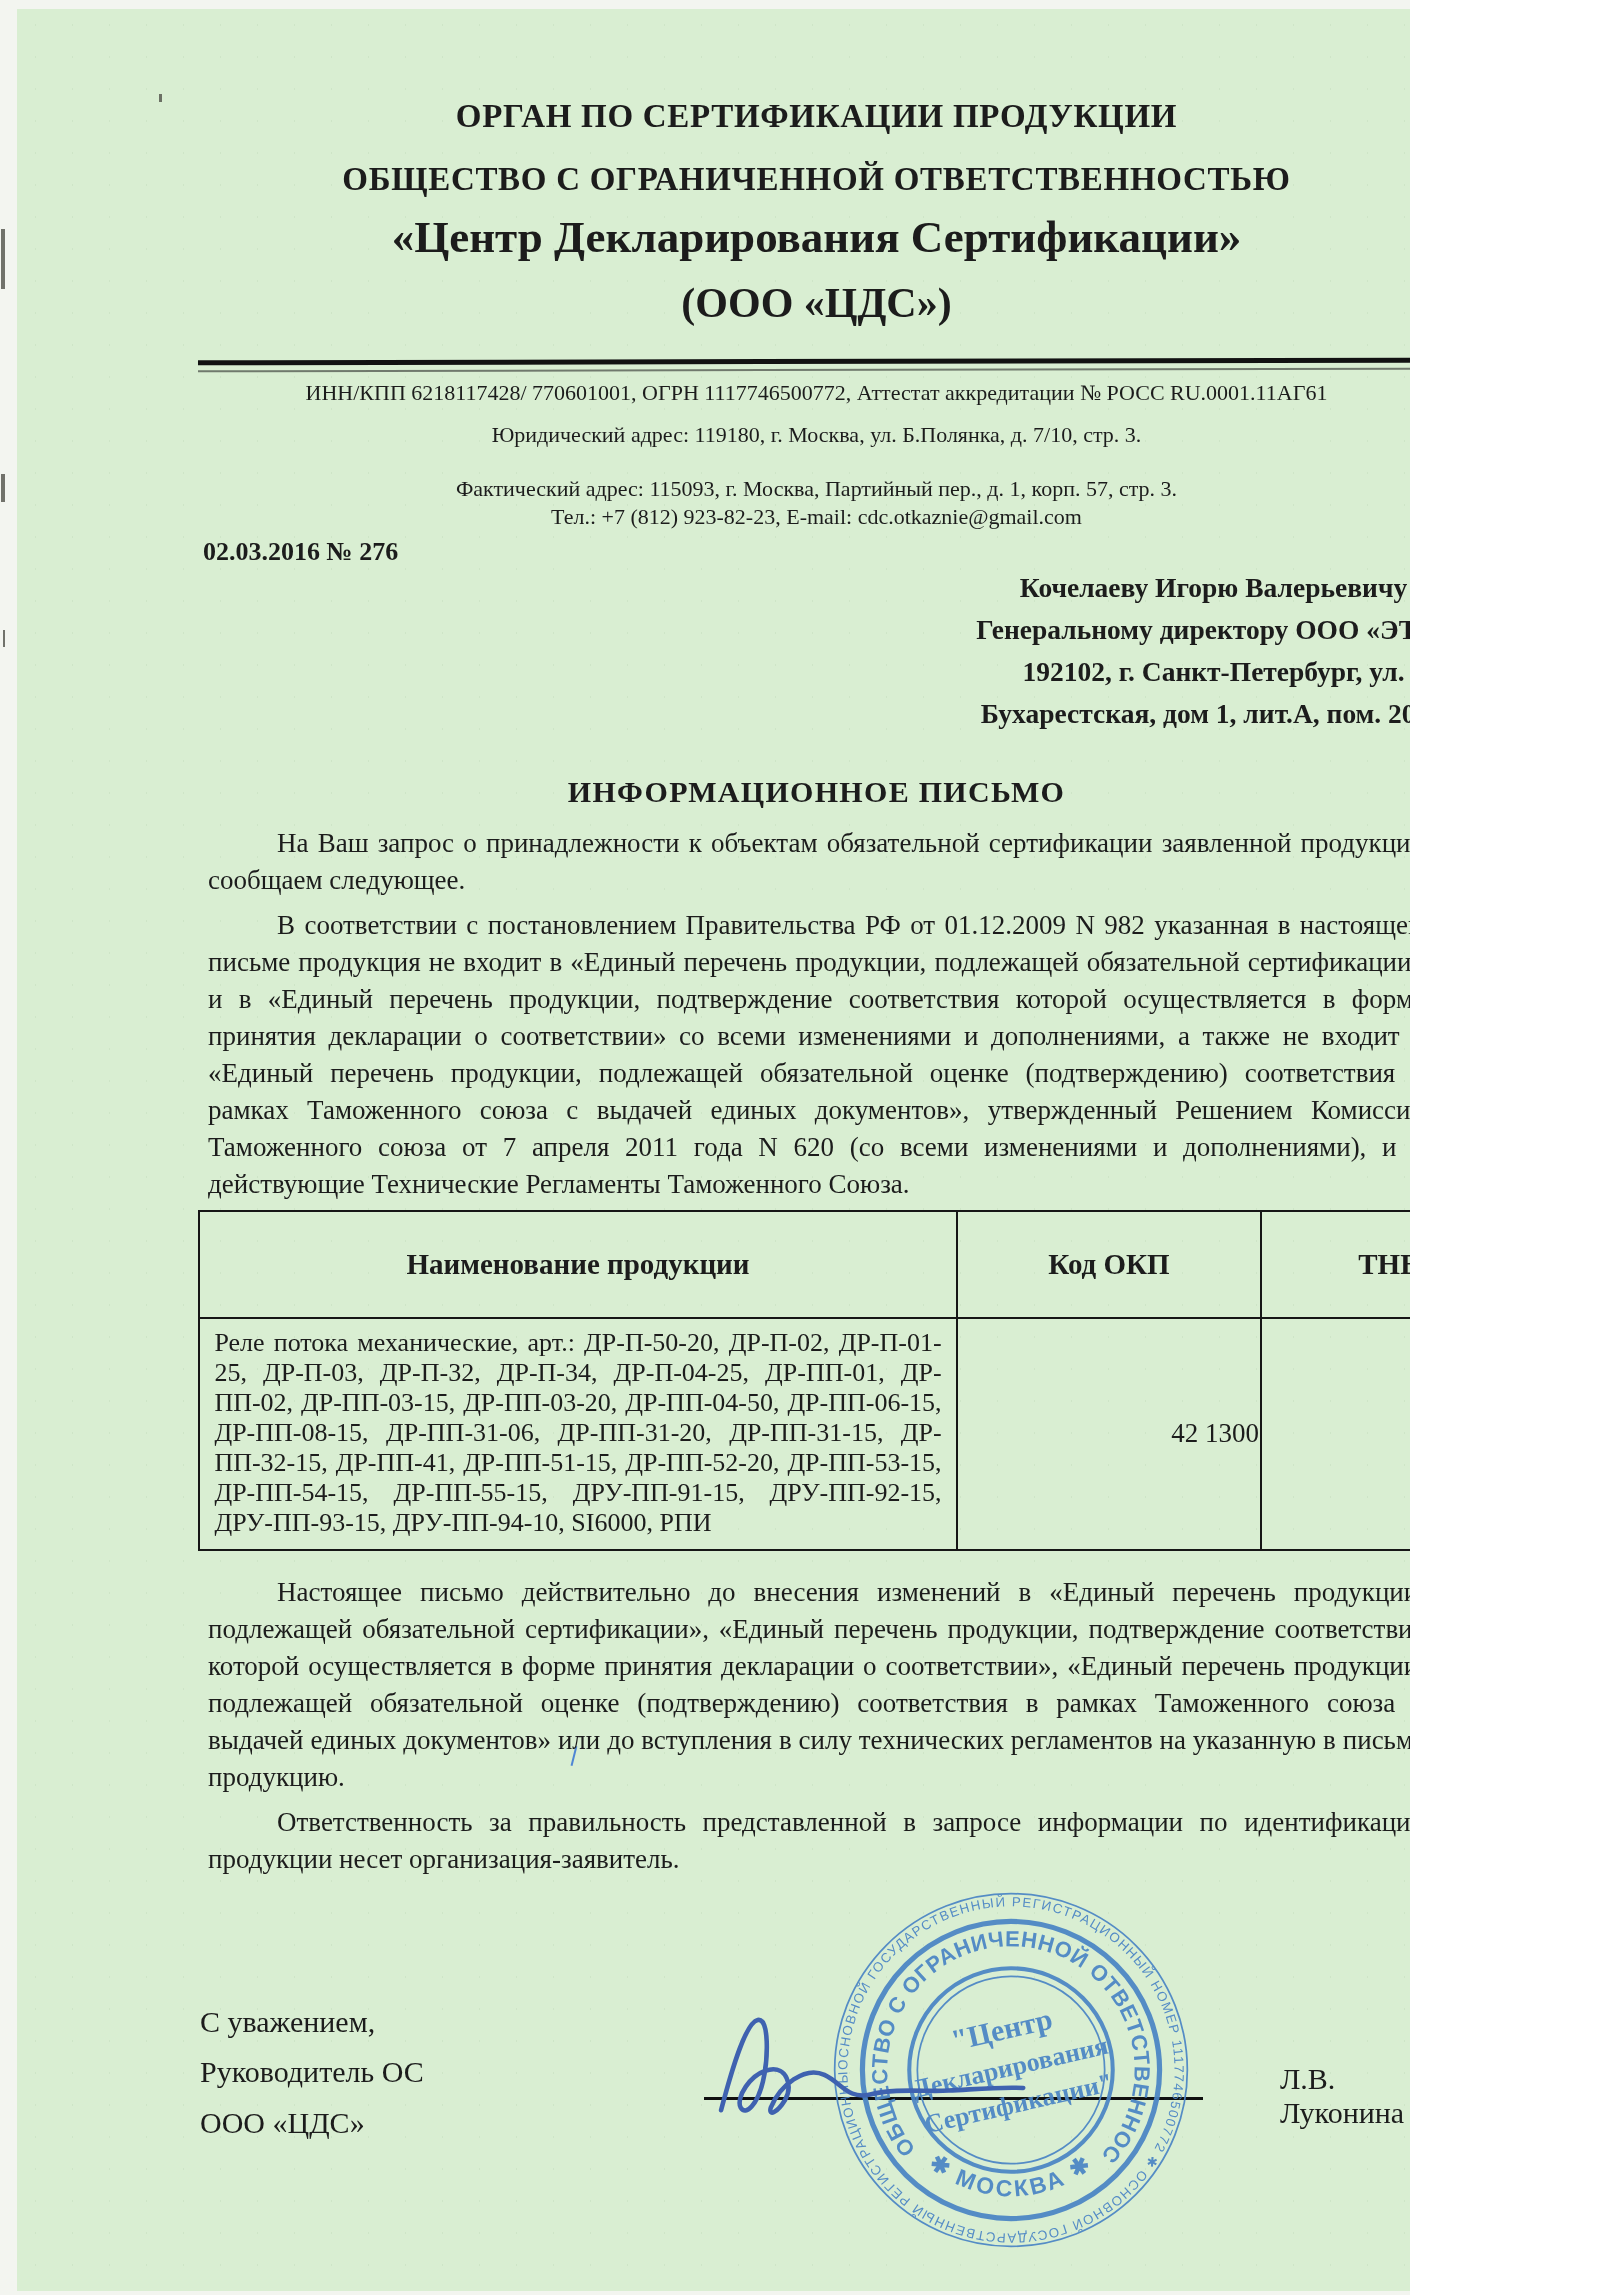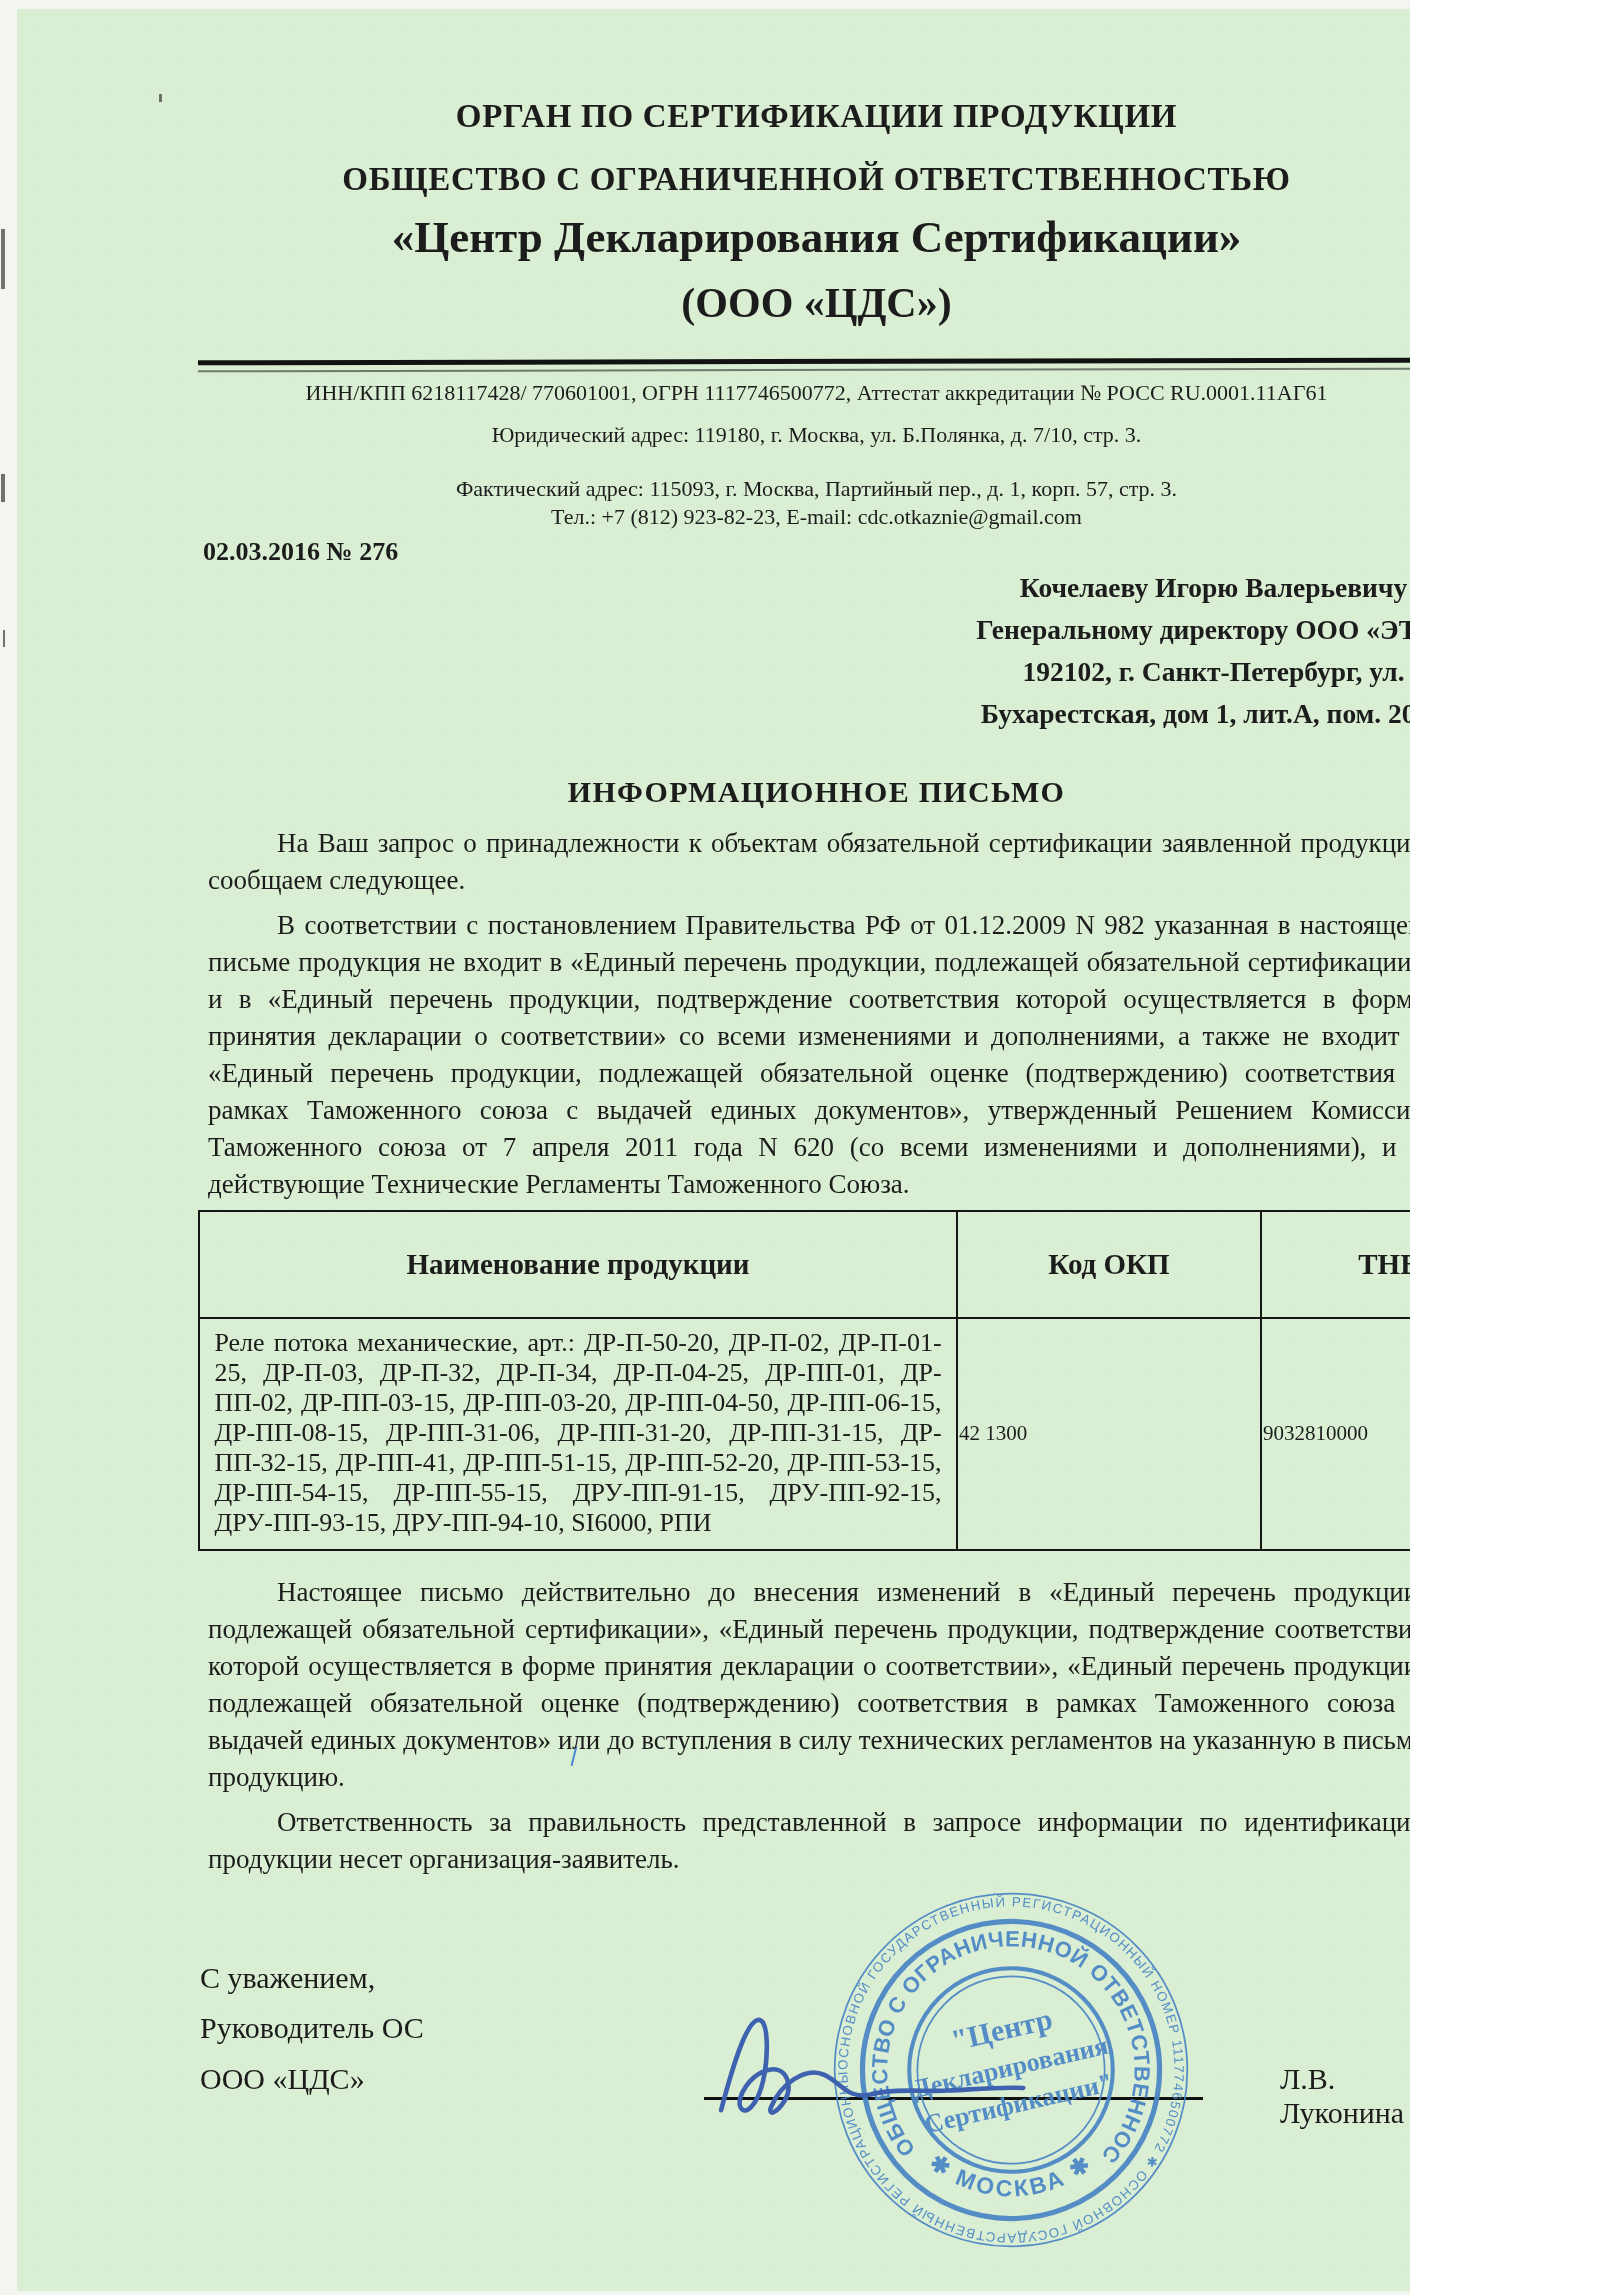--- a/index.html
+++ b/index.html
@@ -27,22 +27,22 @@
   .bodytext p + p{margin-top:7.9px;}
   .bt12{top:817px;}
   .bt34{top:1566px;}
   .doctable{top:1210px;left:198px;}
   table{table-layout:fixed;border-collapse:collapse;width:1343px;background:transparent;}
   th,td{border:2.6px solid #161616;}
   th{height:103px;font-size:29px;font-weight:bold;text-align:center;vertical-align:middle;}
   td{vertical-align:middle;}
   .c1{width:754px;} .c2{width:300px;} .c3{width:289px;}
   td.prod{font-size:26px;line-height:30px;text-align:justify;padding:9.2px 14.4px 10.5px 14.4px;vertical-align:top;}
-  td.code{font-size:21px;text-align:left;}
-  .signoff{font-size:30px;left:200px;}
+  td.code{font-size:27px;text-align:right;}
+  .signoff{font-size:30px;left:200px;margin-top:44px;}
   .so1{top:1961px;} .so2{top:2011px;} .so3{top:2062px;}
   .sigline{left:704px;top:2097px;width:499px;height:3.3px;background:#101010;}
   .signame{left:1280px;top:2062px;font-size:30px;}
   .stamp{left:826px;top:1885px;width:370px;height:370px;opacity:0.93;}
   .signature{left:708px;top:1982px;width:327px;height:157px;}
   .mark{background:#45453f;opacity:0.75;}
   .bluemark{background:#2a6bd4;opacity:0.8;transform:rotate(14deg);}
 </style>
 </head>
 <body>

